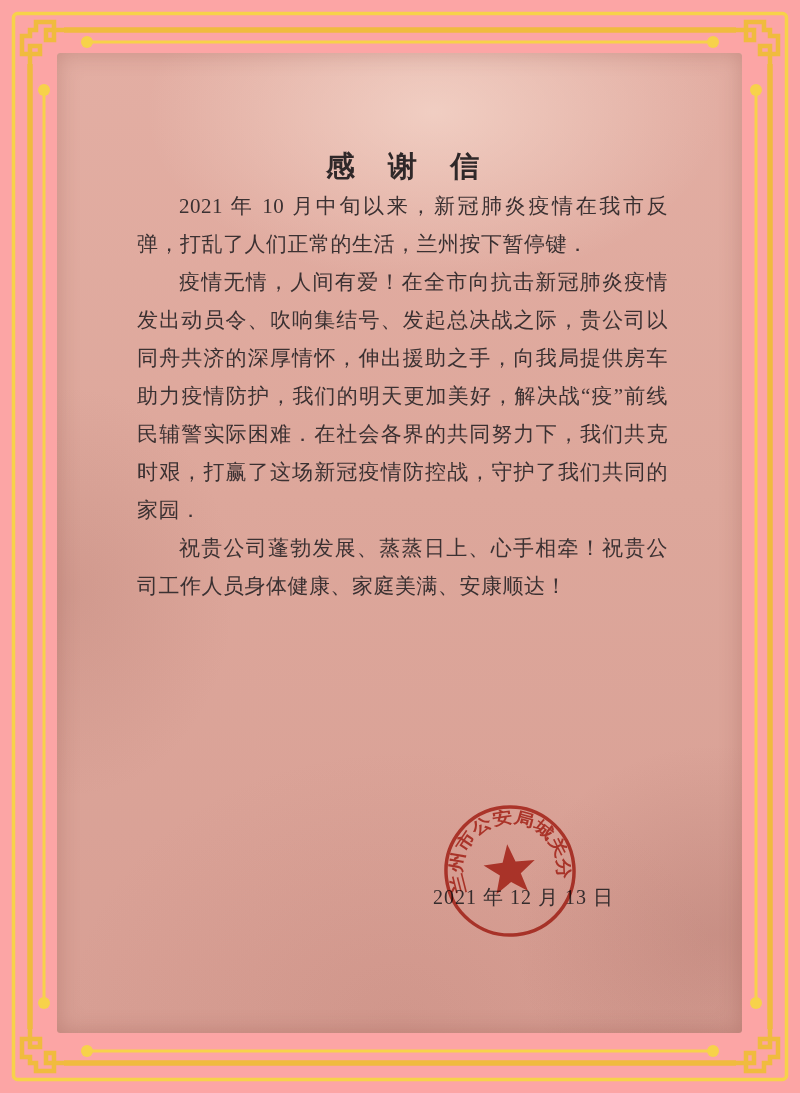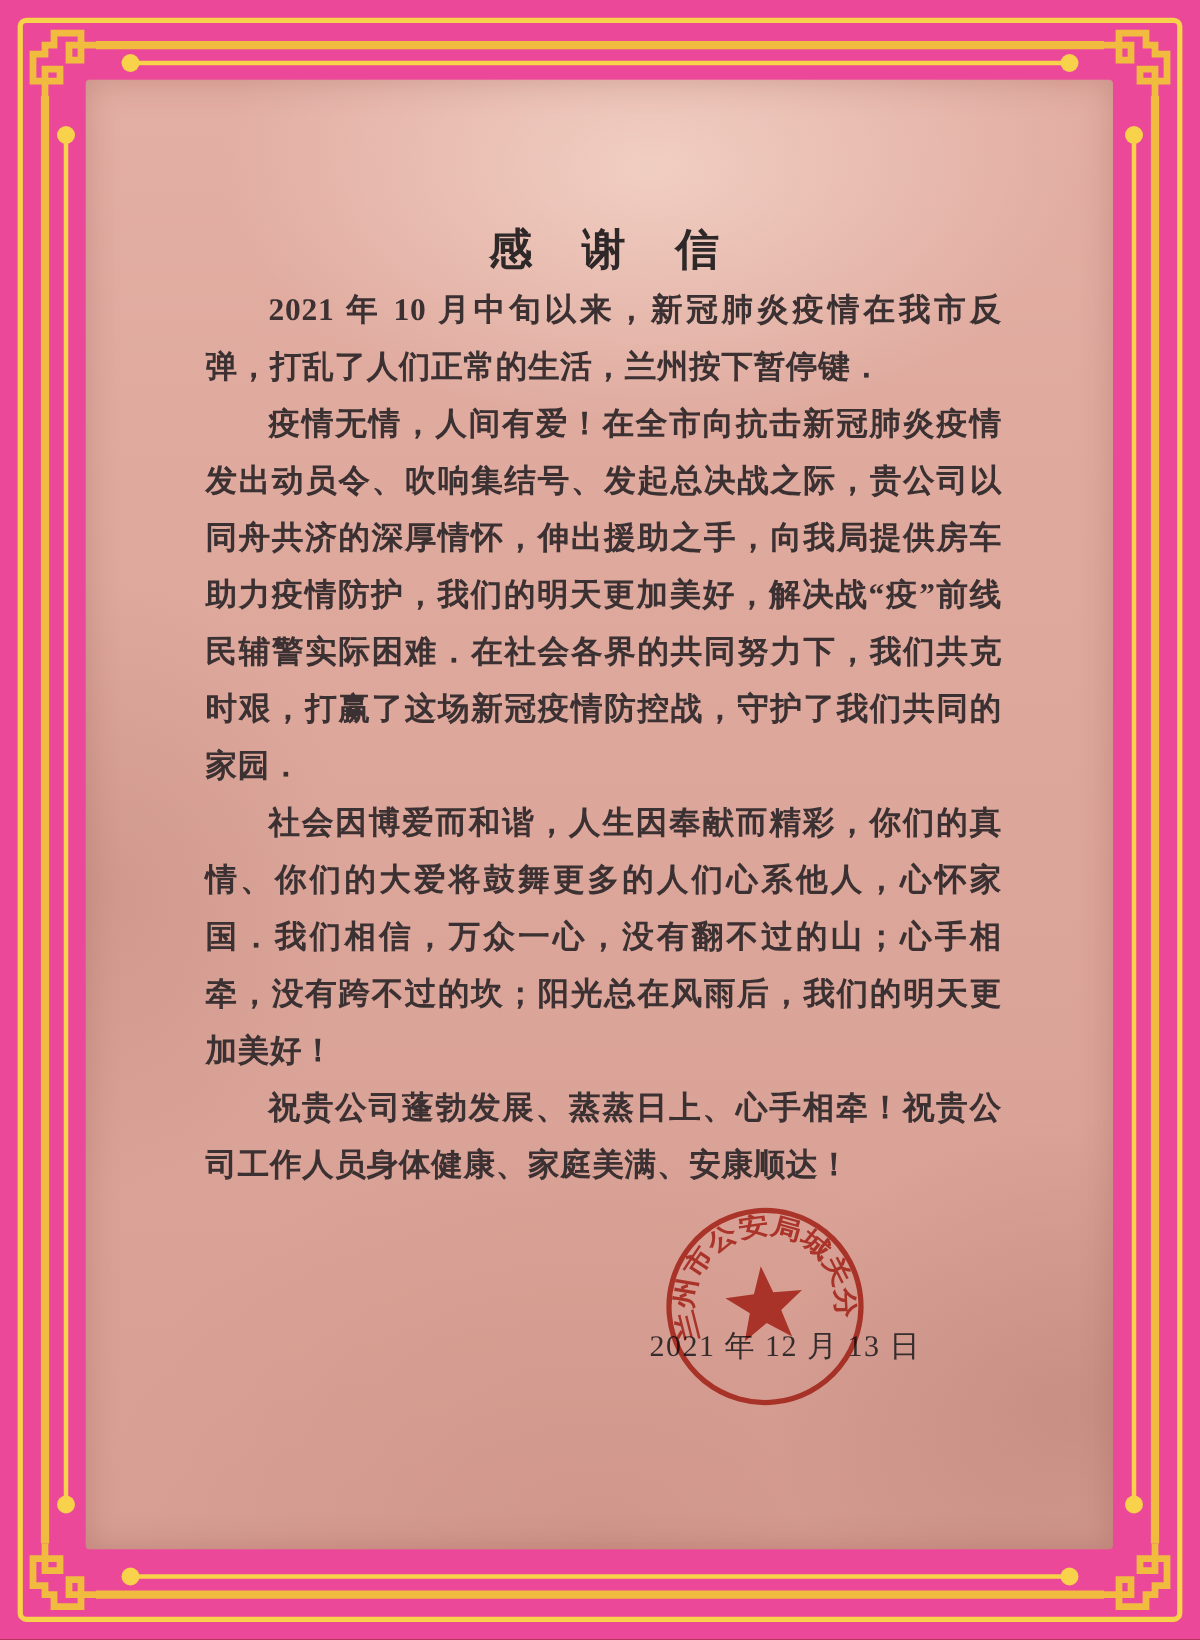--- a/index.html
+++ b/index.html
@@ -1,20 +1,20 @@
 <!DOCTYPE html>
 <html><head>
 <meta charset="utf-8">
 <style>
   html,body{margin:0;padding:0;background:#8a0b18;}
   .canvas{
     position:relative;
     width:800px;height:1093px;
     margin:0 auto;
-    background:#ec4899;
+    background:#fca5a5;
     overflow:hidden;
     font-family:"Liberation Serif","DejaVu Serif",serif;
   }
   .frame-svg{position:absolute;left:0;top:0;width:800px;height:1093px;display:block;}
   .paper{
     position:absolute;left:57px;top:53px;width:685px;height:980px;
     border-radius:3px;
     background:
       radial-gradient(ellipse 60% 25% at 55% 6%, rgba(255,238,226,0.50), rgba(255,238,226,0) 70%),
       radial-gradient(ellipse 45% 30% at 96% 90%, rgba(133,74,66,0.20), rgba(133,74,66,0) 65%),
@@ -34,21 +34,20 @@
   .salutation{
     margin-top:46px;
     font-size:21px;line-height:38px;
   }
   .body-text p{
     margin:0;
     font-size:21px;line-height:38px;
     text-indent:2em;
     text-align:justify;
     letter-spacing:0.5px;
-    font-weight:bold;
   }
   .date-line{
     position:absolute;left:376px;top:831px;
     font-size:20px;letter-spacing:1px;
     color:#352c2d;
     z-index:2;
   }
   .seal{
     position:absolute;left:383px;top:748px;width:140px;height:140px;
     z-index:3;
@@ -97,21 +96,20 @@
         <circle cx="756" cy="1003" r="6"></circle>
     </g>
   </svg>
 
   <div class="paper">
     <div class="content">
       <div class="title">感 谢 信</div>
       <div class="body-text">
         <p>2021 年 10 月中旬以来，新冠肺炎疫情在我市反弹，打乱了人们正常的生活，兰州按下暂停键．</p>
         <p>疫情无情，人间有爱！在全市向抗击新冠肺炎疫情发出动员令、吹响集结号、发起总决战之际，贵公司以同舟共济的深厚情怀，伸出援助之手，向我局提供房车助力疫情防护，我们的明天更加美好，解决战“疫”前线民辅警实际困难．在社会各界的共同努力下，我们共克时艰，打赢了这场新冠疫情防控战，守护了我们共同的家园．</p>
-        <p>社会因博爱而和谐，人生因奉献而精彩，你们的真情、你们的大爱将鼓舞更多的人们心系他人，心怀家国．我们相信，万众一心，没有翻不过的山；心手相牵，没有跨不过的坎；阳光总在风雨后，我们的明天更加美好！</p>
         <p>祝贵公司蓬勃发展、蒸蒸日上、心手相牵！祝贵公司工作人员身体健康、家庭美满、安康顺达！</p>
       </div>
     </div>
 
     <div class="date-line">2021 年 12 月 13 日</div>
 
     <svg class="seal" viewBox="0 0 140 140" xmlns="http://www.w3.org/2000/svg" aria-hidden="true">
       <circle cx="70" cy="70" r="64" fill="none" stroke="#c23a2c" stroke-width="3.5"></circle>
       <polygon fill="#c23a2c" points="70,43 76.5,61.1 95.7,61.7 80.5,73.4 85.9,91.8 70,81 54.1,91.8 59.5,73.4 44.3,61.7 63.5,61.1"></polygon>
       <path id="sealArc" d="M 24.9 86.4 A 48 48 0 1 1 115.1 86.4" fill="none"></path>

